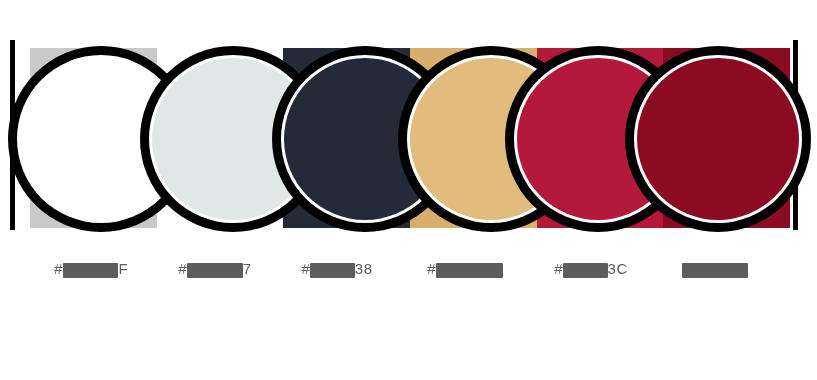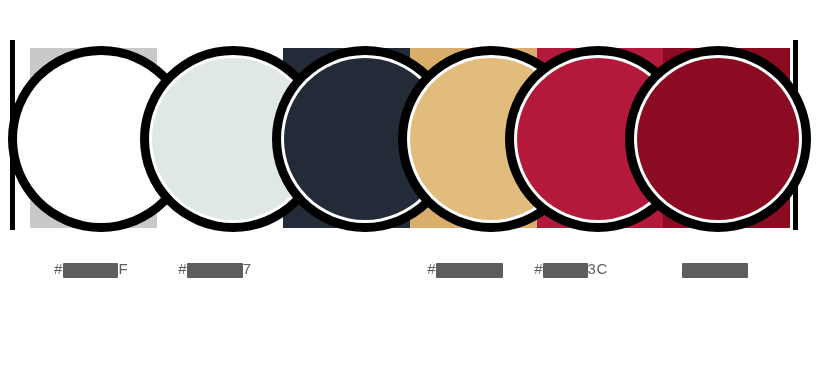--- a/index.html
+++ b/index.html
@@ -104,21 +104,21 @@
     text-align: center;
     font-size: 15px;
     letter-spacing: 0.5px;
     color: #5d5d5d;
     white-space: nowrap;
   }
   .hex-label.l0 { left:  16px; }
   .hex-label.l1 { left: 140px; }
   .hex-label.l2 { left: 262px; }
   .hex-label.l3 { left: 390px; }
-  .hex-label.l4 { left: 496px; }
+  .hex-label.l4 { left: 516px; }
   .hex-label.l5 { left: 640px; }
 
   .hex-label .redacted {
     display: inline-block;
     background: #5d5d5d;
     color: transparent;
     vertical-align: middle;
     height: 15px;
     border-radius: 1px;
   }
@@ -173,20 +173,23 @@
     </div>
   </div>
 
   <div class="label-row">
     <div class="hex-label l0" style="color: rgb(93, 93, 93);">
       <span>#</span><span class="redacted" style="background: rgb(93, 93, 93);">█████</span><span>F</span>
     </div>
     <div class="hex-label l1" style="color: rgb(93, 93, 93);">
       <span>#</span><span class="redacted" style="background: rgb(93, 93, 93);">█████</span><span>7</span>
     </div>
+    <div class="hex-label l2" style="color: rgb(93, 93, 93);">
+      <span>#</span><span class="redacted" style="background: rgb(93, 93, 93);">████</span><span>38</span>
+    </div>
     <div class="hex-label l3" style="color: rgb(93, 93, 93);">
       <span>#</span><span class="redacted" style="background: rgb(93, 93, 93);">██████</span><span></span>
     </div>
     <div class="hex-label l4" style="color: rgb(93, 93, 93);">
       <span>#</span><span class="redacted" style="background: rgb(93, 93, 93);">████</span><span>3C</span>
     </div>
     <div class="hex-label l5" style="color: rgb(93, 93, 93);">
       <span></span><span class="redacted" style="background: rgb(93, 93, 93);">██████</span><span></span>
     </div>
   </div>

